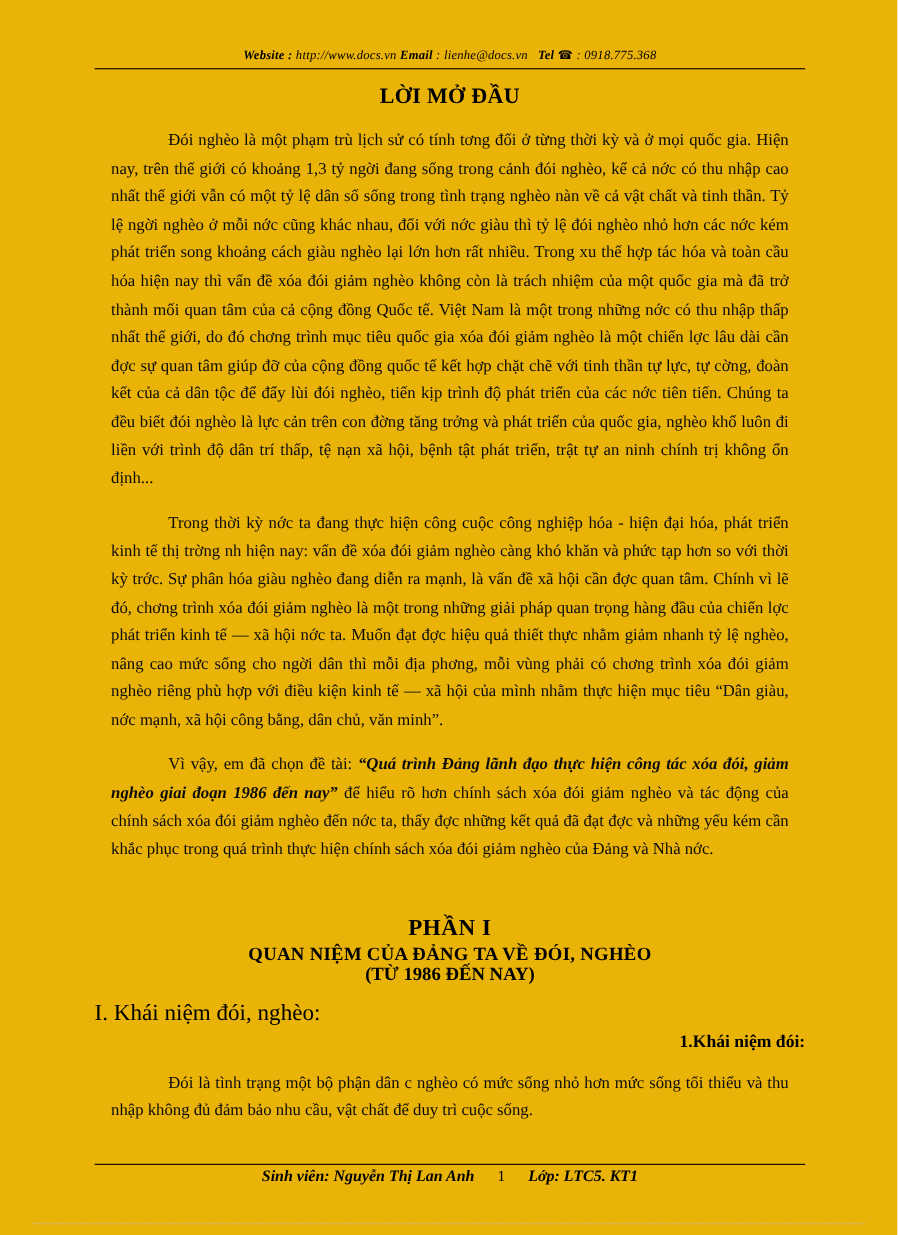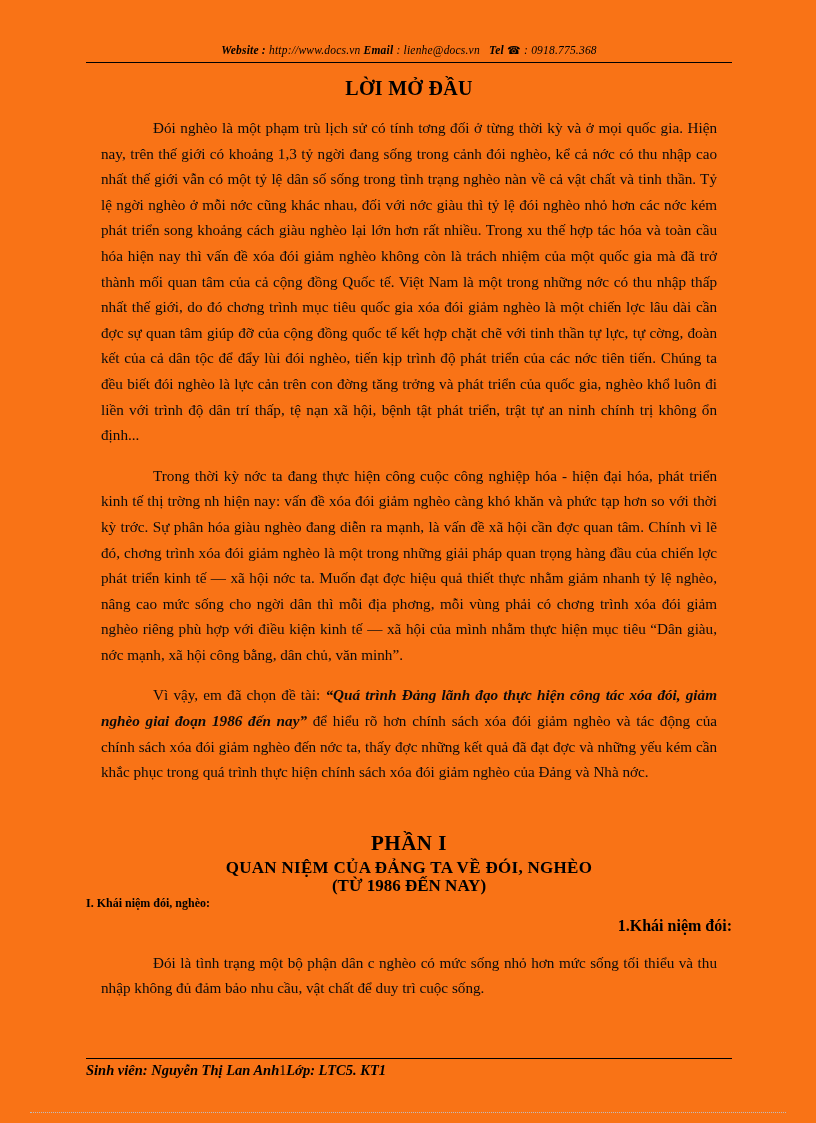--- a/index.html
+++ b/index.html
@@ -17,21 +17,21 @@
     background: #ffffff;
     margin: 0 auto;
     overflow: hidden;
   }
   .sheet {
     position: absolute;
     left: 0;
     top: 0;
     width: 816px;
     height: 1123px;
-    background: #f97316;
+    background: #eab308;
   }
   .content {
     position: absolute;
     left: 86px;
     top: 44px;
     width: 646px;
   }
   .header-line {
     text-align: center;
     font-style: italic;
@@ -91,22 +91,23 @@
     font-weight: bold;
     margin-top: 2px;
     letter-spacing: 0.3px;
   }
   .part-sub2 {
     font-size: 17px;
     font-weight: bold;
     margin-top: -2px;
   }
   .section-h {
-    font-size: 12px;
-    font-weight: bold;
+    font-size: 21px;
+    font-weight: normal;
+    margin-top: 12px;
     text-align: left;
   }
   .section-h2 {
     font-size: 16px;
     font-weight: bold;
     margin-top: 6px;
     text-align: right;
   }
   .section-h2 .num {
     display: inline-block;
@@ -123,25 +124,26 @@
     top: 1058px;
     width: 646px;
   }
   .hr-bot {
     border: none;
     border-top: 1.1px solid #000;
     margin: 0 0 3px 0;
   }
   .footer-row {
     display: flex;
-    justify-content: flex-start;
+    justify-content: center;
     align-items: baseline;
     font-style: italic;
     font-weight: bold;
     font-size: 14.5px;
+    gap: 21px;
   }
   .footer-row .pagenum {
     font-style: normal;
     font-weight: normal;
     font-size: 14px;
   }
   .bottom-dashes {
     position: absolute;
     left: 30px;
     top: 1112px;

